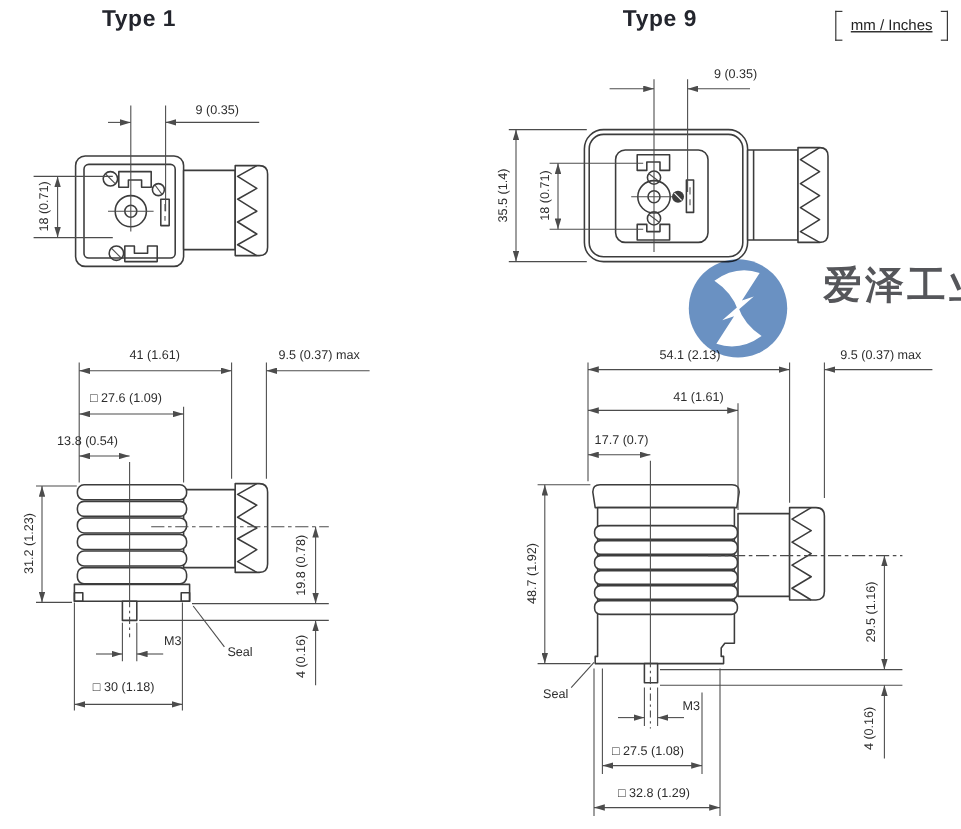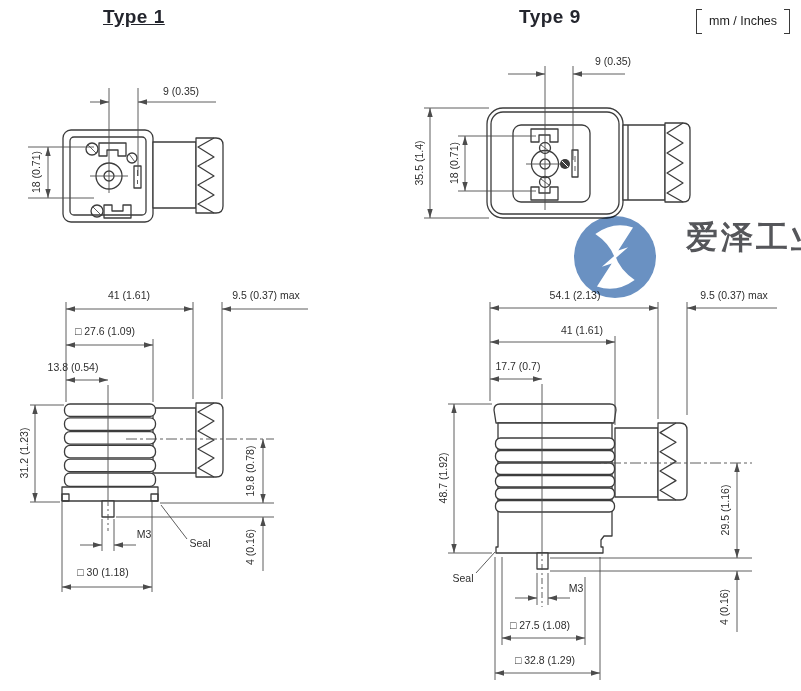--- a/index.html
+++ b/index.html
@@ -1,21 +1,21 @@
 <!DOCTYPE html>
 <html><head>
 <meta charset="utf-8">
 <style>
   html,body{margin:0;padding:0;background:#fff;}
   #page{position:relative;width:801px;height:691px;background:#fff;overflow:hidden;
         font-family:"Liberation Sans",sans-serif;}
   .title{position:absolute;font-size:19px;font-weight:bold;color:#23252d;letter-spacing:0.5px;}
-  #t1-title{left:103px;top:6px;text-decoration:underline;}
+  #t1-title{left:85px;top:6px;}
   #t2-title{left:519px;top:6px;}
-  .units{position:absolute;left:696px;top:8px;height:26px;display:flex;align-items:center;gap:7px;}
+  .units{position:absolute;left:696px;top:8px;height:26px;display:flex;align-items:center;gap:7px;text-decoration:underline;}
   .br{width:6px;height:25px;border:1.4px solid #3a3a3a;box-sizing:border-box;}
   .br-l{border-right:none;}
   .br-r{border-left:none;}
   .units-text{font-size:12.5px;color:#222;}
   svg{position:absolute;overflow:visible;}
   .fig{z-index:1;}
   
   .ol{fill:none;stroke:#3c3c3c;stroke-width:1.3;stroke-linejoin:round;}
   .olw{fill:#ffffff;stroke:#3c3c3c;stroke-width:1.3;stroke-linejoin:round;}
   

